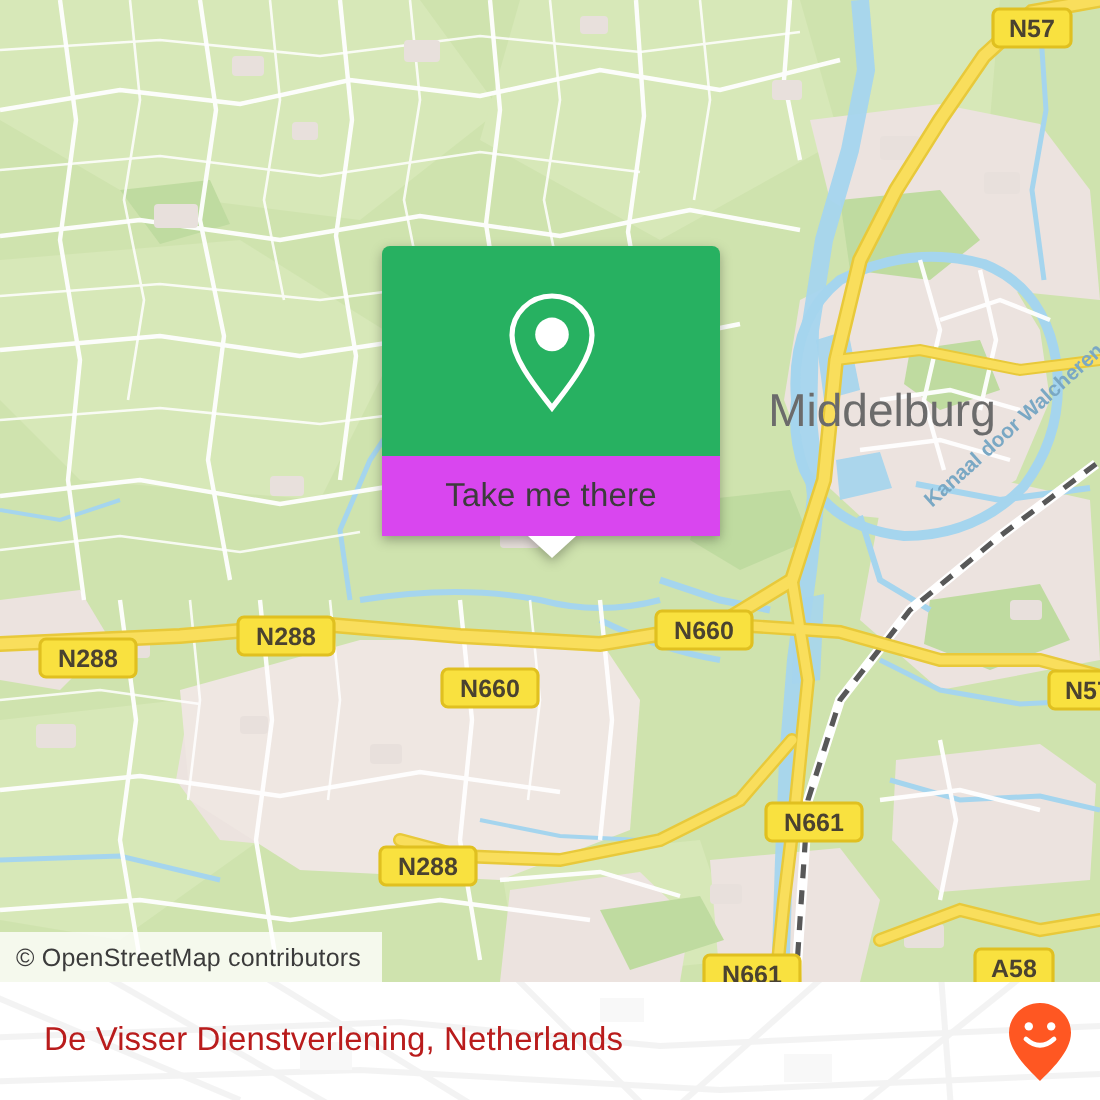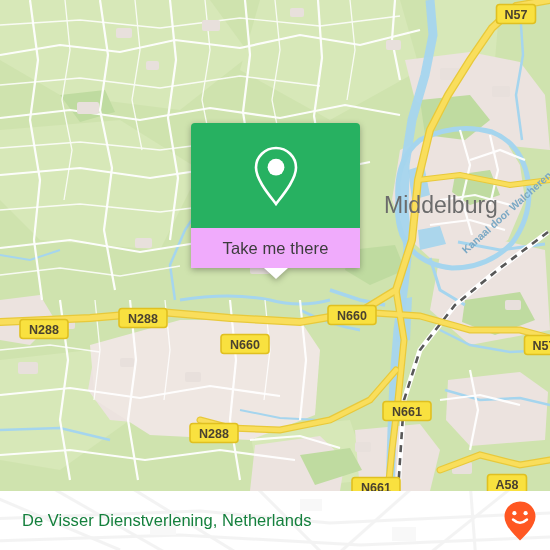--- a/index.html
+++ b/index.html
@@ -56,21 +56,21 @@
   }
   #callout-top {
     background: #27b161;
     border-radius: 4px 4px 0 0;
     height: 105px;
     display: flex;
     align-items: center;
     justify-content: center;
   }
   #callout-bottom {
-    background: #f0abfc;
+    background: #d946ef;
     height: 40px;
     display: flex;
     align-items: center;
     justify-content: center;
     position: relative;
   }
   #callout-label {
     font-size: 16.5px;
     color: #3c3c3c;
     letter-spacing: 0.1px;
@@ -104,21 +104,21 @@
     position: absolute;
     left: 0; top: 0;
     width: 550px; height: 59px;
     opacity: 0.5;
     pointer-events: none;
   }
   #footer-title {
     position: relative;
     margin-left: 22px;
     font-size: 16.5px;
-    color: #15803d;
+    color: #b91c1c;
     letter-spacing: 0.05px;
     white-space: nowrap;
     z-index: 2;
   }
   #brand {
     position: absolute;
     right: 12px;
     top: 50%;
     transform: translateY(-50%);
     display: flex;
@@ -348,20 +348,23 @@
             <rect x="487.5" y="474.5" width="39" height="19" rx="3" fill="#f9e13f" stroke="#e0c020" stroke-width="1.6"></rect>
             <text x="507" y="488.6" text-anchor="middle" class="shield-t">A58</text>
           </g>
           <g>
             <rect x="352" y="477.5" width="48" height="19" rx="3" fill="#f9e13f" stroke="#e0c020" stroke-width="1.6"></rect>
             <text x="376" y="491.6" text-anchor="middle" class="shield-t">N661</text>
           </g>
         </g>
     </svg>
 
+    <div id="osm-attrib">
+      <span>© OpenStreetMap contributors</span>
+    </div>
 
     <div id="callout">
       <div id="callout-top">
         <svg width="54" height="64" viewBox="0 0 54 64">
           <path d="M27 4 C16 4 7 12.8 7 23.6 C7 36 21 52 27 60 C33 52 47 36 47 23.6 C47 12.8 38 4 27 4 Z" fill="none" stroke="#ffffff" stroke-width="2.6"></path>
           <circle cx="27" cy="23.2" r="8.4" fill="#ffffff"></circle>
         </svg>
       </div>
       <div id="callout-bottom">
         <span id="callout-label">Take me there</span>

